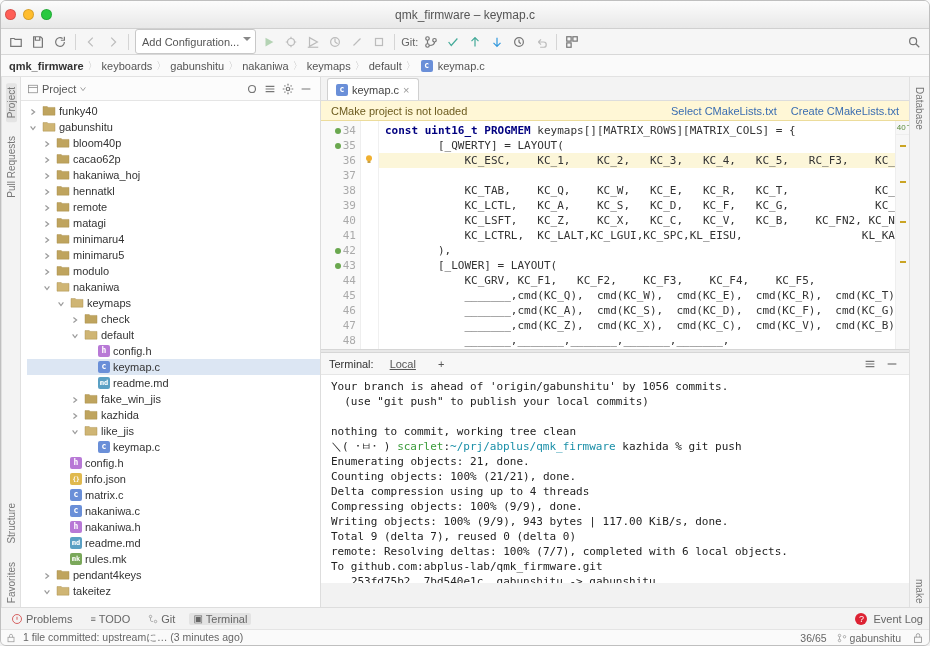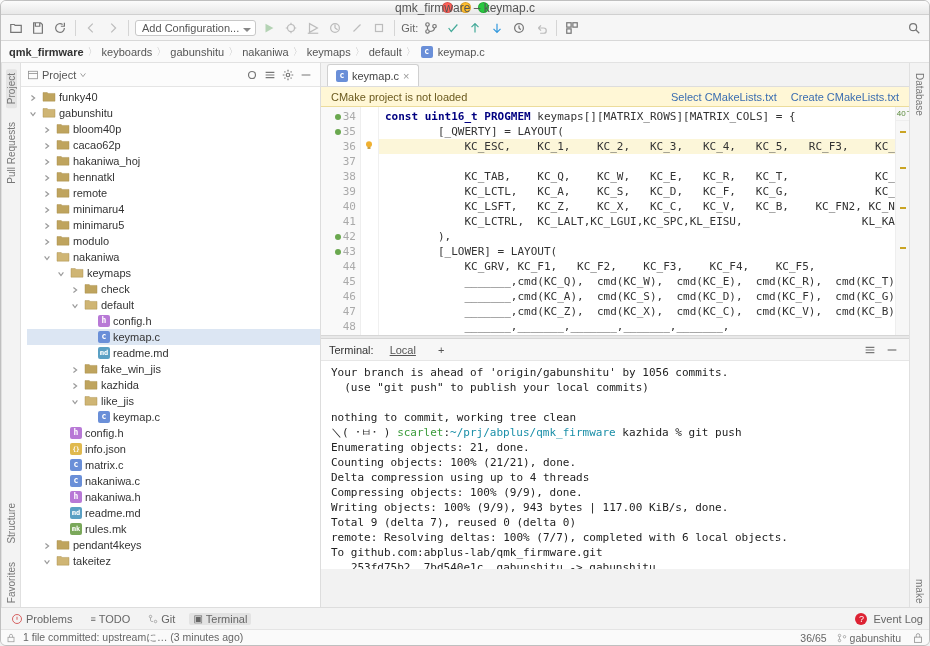--- a/index.html
+++ b/index.html
@@ -1,31 +1,31 @@
 <!DOCTYPE html>
 <html><head>
 <meta charset="utf-8">
 <style>
   * { margin: 0; padding: 0; box-sizing: border-box; }
   body { font-family: -apple-system, "Helvetica Neue", Arial, sans-serif; font-size: 11px; color: #333; background: #fff; }
   .window { width: 930px; height: 646px; border: 1px solid #bfbfbf; border-radius: 6px; overflow: hidden; display: flex; flex-direction: column; background: #f2f2f2; box-shadow: 0 10px 30px rgba(0,0,0,.15); position: relative; }
 
   
-  .titlebar { height: 14px; background: linear-gradient(#fcfcfc,#e8e8e8); border-bottom: 1px solid #d0d0d0; display: flex; align-items: center; padding: 0 4px; position: relative; justify-content: center;}
+  .titlebar { height: 28px; background: linear-gradient(#fcfcfc,#e8e8e8); border-bottom: 1px solid #d0d0d0; display: flex; align-items: center; padding: 0 4px; position: relative;}
   .traffic { display: flex; gap: 7px; }
   .dot { width: 11px; height: 11px; border-radius: 50%; border: .5px solid rgba(0,0,0,.15);}
   .dot.red { background:#ff5f57;} .dot.yellow{background:#ffbd2e;} .dot.green{background:#28c940;}
   .titlebar .title { position:absolute; left:0; right:0; text-align:center; font-size:12px; color:#555; pointer-events:none;}
 
   
   .toolbar { height: 26px; background: #f6f6f6; border-bottom: 1px solid #d8d8d8; display:flex; align-items:center; padding: 0 6px; gap:4px;}
   .tbtn { width:18px; height:18px; display:inline-flex; align-items:center; justify-content:center; color:#777; border-radius:3px; }
   .tbtn svg{ width:14px;height:14px; stroke:#777; fill:none; stroke-width:1.4;}
   .sep { width:1px; height:16px; background:#d5d5d5; margin:0 2px;}
-  .dropdown { height:16px; border:1px solid #c8c8c8; border-radius:3px; background:#fff; font-size:11px; padding:0 16px 0 6px; display:flex; align-items:center; color:#555; position:relative;}
+  .dropdown { height:25px; border:1px solid #c8c8c8; border-radius:3px; background:#fff; font-size:11px; padding:0 16px 0 6px; display:flex; align-items:center; color:#555; position:relative;}
   .dropdown::after{ content:""; position:absolute; right:4px; top:7px; border:4px solid transparent; border-top-color:#888;}
   .tbtn.dim{ opacity:.45;}
 
   
   .breadcrumb { height: 22px; background:#fafafa; border-bottom:1px solid #e2e2e2; display:flex; align-items:center; padding:0 8px; gap:4px; font-size:11px; color:#555;}
   .crumb-sep { color:#bbb; font-size:10px;}
   .crumb-bold{ font-weight:600; color:#333;}
   .crumb-icon{ width:14px; height:14px; display:inline-flex; align-items:center; justify-content:center;}
 
   
@@ -374,20 +374,31 @@
             </li>
             <li>
               <div class="node" style="padding-left: 16px;">
                 <span class="twisty"><svg viewBox="0 0 10 10">
                     <path d="M3 2l4 3-4 3"></path>
                   </svg></span>
                 <span class="ficon"><svg class="folder-svg" viewBox="0 0 16 14">
                     <path d="M1 3h5l1 1h8v9H1z" fill="#bfa45e" stroke="#a88c46" stroke-width=".5"></path>
                   </svg></span>
                 <span class="name">remote</span>
+              </div>
+            </li>
+            <li>
+              <div class="node" style="padding-left: 16px;">
+                <span class="twisty"><svg viewBox="0 0 10 10">
+                    <path d="M3 2l4 3-4 3"></path>
+                  </svg></span>
+                <span class="ficon"><svg class="folder-svg" viewBox="0 0 16 14">
+                    <path d="M1 3h5l1 1h8v9H1z" fill="#bfa45e" stroke="#a88c46" stroke-width=".5"></path>
+                  </svg></span>
+                <span class="name">matagi</span>
               </div>
             </li>
             <li>
               <div class="node" style="padding-left: 16px;">
                 <span class="twisty"><svg viewBox="0 0 10 10">
                     <path d="M3 2l4 3-4 3"></path>
                   </svg></span>
                 <span class="ficon"><svg class="folder-svg" viewBox="0 0 16 14">
                     <path d="M1 3h5l1 1h8v9H1z" fill="#bfa45e" stroke="#a88c46" stroke-width=".5"></path>
                   </svg></span>

